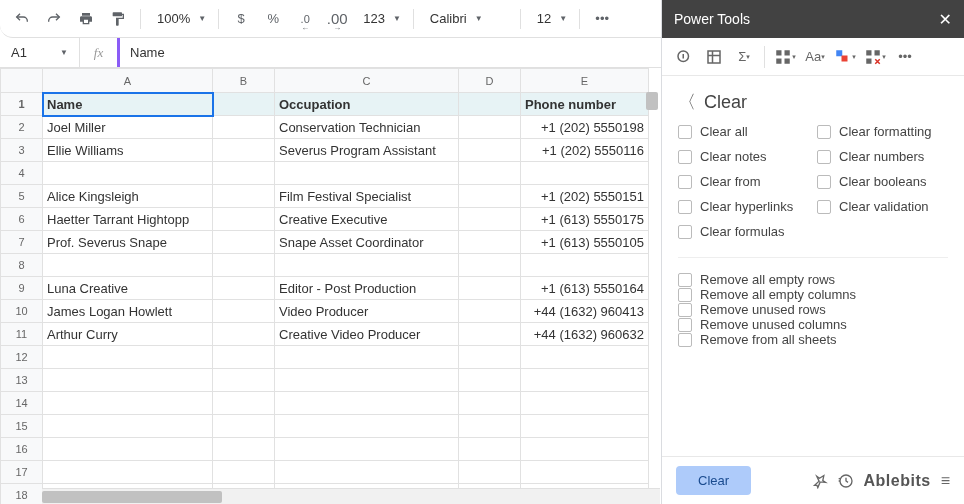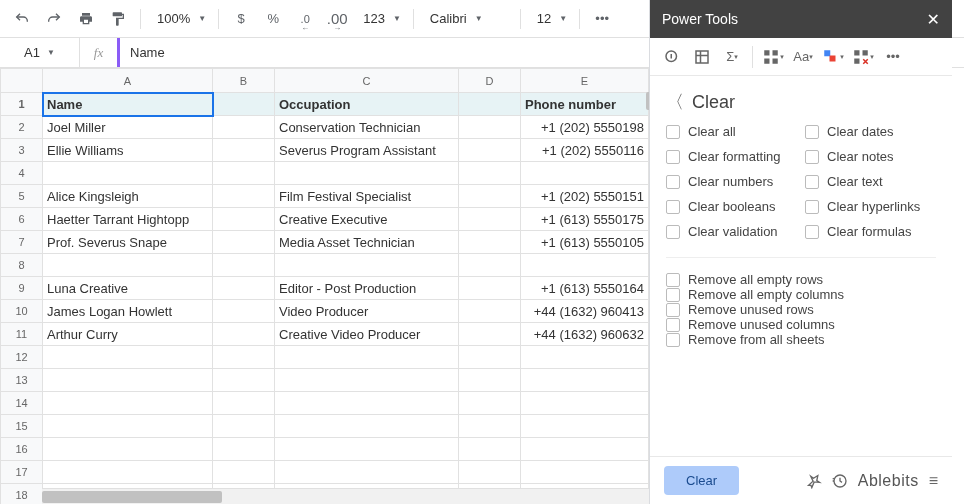--- a/index.html
+++ b/index.html
@@ -1,28 +1,28 @@
 <!DOCTYPE html>
 <html><head>
 <meta charset="utf-8">
 <style>
   * { box-sizing: border-box; margin: 0; padding: 0; }
   body { font-family: Arial, sans-serif; font-size: 13px; color: #333; background: #fff; width: 964px; height: 504px; overflow: hidden; position: relative; }
   
   
-  .toolbar { height: 38px; border-bottom: 1px solid #e0e0e0; display: flex; align-items: center; padding: 0 8px; gap: 4px; }
+  .toolbar { height: 38px; border-bottom: 1px solid #e0e0e0; display: flex; align-items: center; padding: 0 8px; gap: 4px; border-radius: 13px; }
   .tb-btn { width: 28px; height: 28px; display: flex; align-items: center; justify-content: center; color: #5f6368; cursor: pointer; border-radius: 2px; }
   .tb-sep { width: 1px; height: 20px; background: #e0e0e0; margin: 0 4px; }
   .tb-text { font-size: 13px; color: #333; padding: 0 4px; }
   .tb-dd { display: flex; align-items: center; gap: 4px; padding: 0 4px; cursor: pointer; }
   .chev { font-size: 8px; color: #5f6368; }
   
   
   .formula-row { height: 30px; border-bottom: 1px solid #e0e0e0; display: flex; align-items: center; }
-  .name-box { width: 80px; padding: 0 24px; display: flex; align-items: center; justify-content: space-between; border-right: 1px solid #e0e0e0; height: 100%; }
+  .name-box { width: 80px; padding: 0 11px; display: flex; align-items: center; justify-content: space-between; border-right: 1px solid #e0e0e0; height: 100%; }
   .fx { width: 40px; text-align: center; color: #999; font-style: italic; font-family: serif; border-right: 3px solid #8b5cf6; height: 100%; display: flex; align-items: center; justify-content: center; }
   .formula-input { flex: 1; padding: 0 10px; height: 100%; display: flex; align-items: center; }
   
   
   .grid-wrap { position: absolute; top: 68px; left: 0; width: 660px; bottom: 0; overflow: hidden; }
   .grid { border-collapse: collapse; table-layout: fixed; }
   .grid th, .grid td { border: 1px solid #e1e1e1; height: 23px; font-size: 13px; font-weight: normal; text-align: left; padding: 0 4px; white-space: nowrap; overflow: visible; }
   .grid thead th { background: #f8f9fa; color: #666; text-align: center; font-size: 11px; height: 24px; }
   .grid .rowhdr { background: #f8f9fa; color: #666; text-align: center; font-size: 11px; width: 42px; min-width:42px; }
   .col-A { width: 170px; }
@@ -31,37 +31,37 @@
   .col-D { width: 62px; }
   .col-E { width: 128px; }
   .hdr-row td { font-weight: bold; background: #e7f3f5; }
   .active-cell { outline: 2px solid #1a73e8; outline-offset: -1px; position: relative; }
   .phone { text-align: right !important; }
   
   .hscroll { position:absolute; bottom:0; left:42px; right:0; height:16px; background:#f1f1f1; border-top:1px solid #e0e0e0; }
   .hscroll-thumb { position:absolute; left:0; top:2px; height:12px; width:180px; background:#c1c1c1; border-radius:2px; }
   
   
-  .sidebar { position: absolute; top: 0; right: 12px; width: 303px; height: 504px; border-left: 1px solid #dadce0; background: #fff; display: flex; flex-direction: column; }
+  .sidebar { position: absolute; top: 0; right: 0; width: 303px; height: 504px; border-left: 1px solid #dadce0; background: #fff; display: flex; flex-direction: column; }
   .sb-header { height: 38px; background: #424242; color: #fff; display: flex; align-items: center; justify-content: space-between; padding: 0 12px; font-size: 14px; font-weight: 500; }
   .sb-close { color: #fff; cursor: pointer; font-size: 16px; }
   .sb-toolbar { height: 38px; border-bottom: 1px solid #e8e8e8; display: flex; align-items: center; padding: 0 10px; gap: 6px; }
   .sb-tb-btn { width: 24px; height: 24px; display:flex; align-items:center; justify-content:center; color:#666; cursor:pointer; }
   .sb-tb-sep { width:1px; height:22px; background:#e0e0e0; margin:0 2px; }
   .sb-title { padding: 14px 16px 10px; font-size: 18px; color: #444; display:flex; align-items:center; gap:8px; }
   .sb-back { font-size: 18px; color:#666; cursor:pointer; }
   .sb-body { flex:1; padding: 0 16px; overflow:auto; }
   .chk-grid { display:grid; grid-template-columns: 1fr 1fr; gap: 10px 8px; margin-bottom: 18px; }
   .chk { display:flex; align-items:center; gap:8px; font-size:13px; color:#444; cursor:pointer;text-align:center; }
   .chk-box { width:14px; height:14px; border:1px solid #bbb; border-radius:2px; flex-shrink:0; }
   .chk-col { display:flex; flex-direction:column; }
   .sb-footer { height: 48px; border-top:1px solid #e8e8e8; display:flex; align-items:center; padding: 0 14px; gap:10px; }
   .btn-clear { background:#aecbfa; color:#1a4b8f; border:none; padding:7px 22px; border-radius:4px; font-size:13px; font-weight:500; cursor:pointer; }
   .sb-footer-right { margin-left:auto; display:flex; align-items:center; gap:10px; color:#666; }
-  .ablebits { font-size:16px; font-weight:400; letter-spacing:0.5px; color:#555; }
+  .ablebits { font-size:16px; font-weight:700; letter-spacing:0.5px; color:#555; }
   .sb-spacer-v { height:1px; background:#eee; margin: 4px 0 14px; }
   
   svg { display:block; }
 </style>
 </head>
 <body>
 
 <div class="toolbar">
   <div class="tb-btn">
       <svg width="16" height="16" viewBox="0 0 24 24" fill="none" stroke="#5f6368" stroke-width="2">
@@ -204,21 +204,21 @@
           <td>Haetter Tarrant Hightopp</td>
           <td></td>
           <td>Creative Executive</td>
           <td></td>
           <td class="phone">+1 (613) 5550175</td>
         </tr>
         <tr>
           <td class="rowhdr">7</td>
           <td>Prof. Severus Snape</td>
           <td></td>
-          <td>Media Asset Technician</td>
+          <td>Snape Asset Coordinator</td>
           <td></td>
           <td class="phone">+1 (613) 5550105</td>
         </tr>
         <tr>
           <td class="rowhdr">8</td>
           <td></td>
           <td></td>
           <td></td>
           <td></td>
           <td class="phone"></td>
@@ -364,37 +364,33 @@
     <span>Clear</span>
   </div>
   <div class="sb-body">
     <div class="chk-grid" id="chk-grid">
         <label class="chk">
           <span class="chk-box"></span>
           <span>Clear all</span>
         </label>
         <label class="chk">
           <span class="chk-box"></span>
-          <span>Clear dates</span>
-        </label>
-        <label class="chk">
-          <span class="chk-box"></span>
           <span>Clear formatting</span>
         </label>
         <label class="chk">
           <span class="chk-box"></span>
           <span>Clear notes</span>
         </label>
         <label class="chk">
           <span class="chk-box"></span>
           <span>Clear numbers</span>
         </label>
         <label class="chk">
           <span class="chk-box"></span>
-          <span>Clear text</span>
+          <span>Clear from</span>
         </label>
         <label class="chk">
           <span class="chk-box"></span>
           <span>Clear booleans</span>
         </label>
         <label class="chk">
           <span class="chk-box"></span>
           <span>Clear hyperlinks</span>
         </label>
         <label class="chk">

